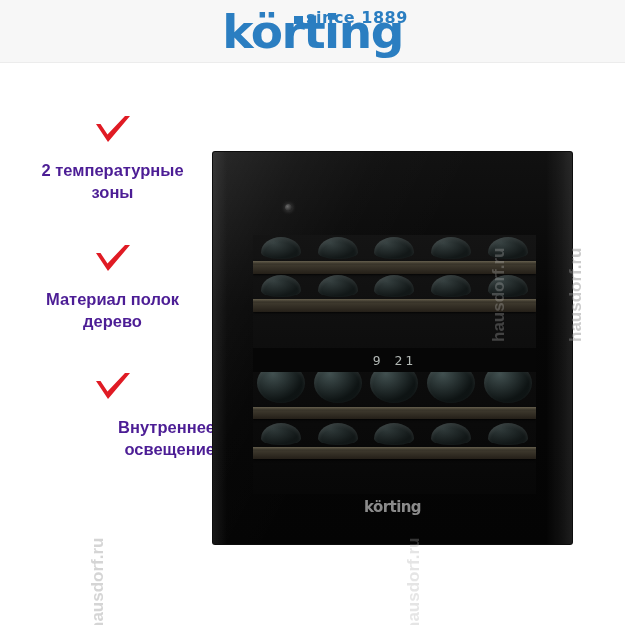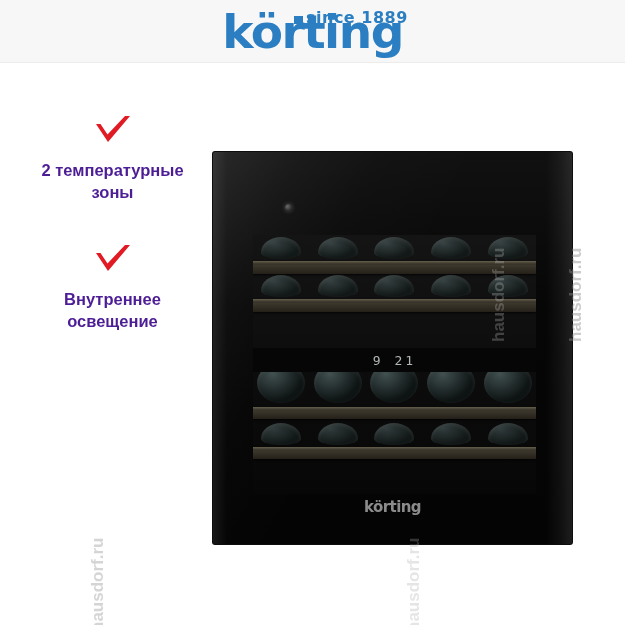--- a/index.html
+++ b/index.html
@@ -79,21 +79,21 @@
   .features {
     position: absolute;
     left: 10px;
     top: 115px;
     width: 205px;
   }
   .feature {
     margin-bottom: 40px;
     text-align: center;
   }
-  .feature:last-child { margin-bottom: 0; }
+  .feature:last-child { margin-bottom: 0; text-align: right; }
   .check {
     display: block;
     margin: 0 auto 14px auto;
     width: 38px;
     height: 30px;
   }
   .feature-text {
     font-family: "Liberation Sans", sans-serif;
     font-weight: bold;
     font-size: 16.5px;
@@ -267,20 +267,27 @@
   <div class="features">
 
     <div class="feature">
       <svg class="check" viewBox="0 0 38 30">
         <path d="M2 9 L14 27 L36 1 L31 1 L13.5 19.5 L6.5 9 Z" fill="#e01b24"></path>
       </svg>
       <span class="feature-text">2 температурные
 зоны</span>
     </div>
 
+    <div class="feature">
+      <svg class="check" viewBox="0 0 38 30">
+        <path d="M2 9 L14 27 L36 1 L31 1 L13.5 19.5 L6.5 9 Z" fill="#e01b24"></path>
+      </svg>
+      <span class="feature-text">Материал полок
+дерево</span>
+    </div>
 
     <div class="feature">
       <svg class="check" viewBox="0 0 38 30">
         <path d="M2 9 L14 27 L36 1 L31 1 L13.5 19.5 L6.5 9 Z" fill="#e01b24"></path>
       </svg>
       <span class="feature-text">Внутреннее
 освещение</span>
     </div>
 
   </div>

